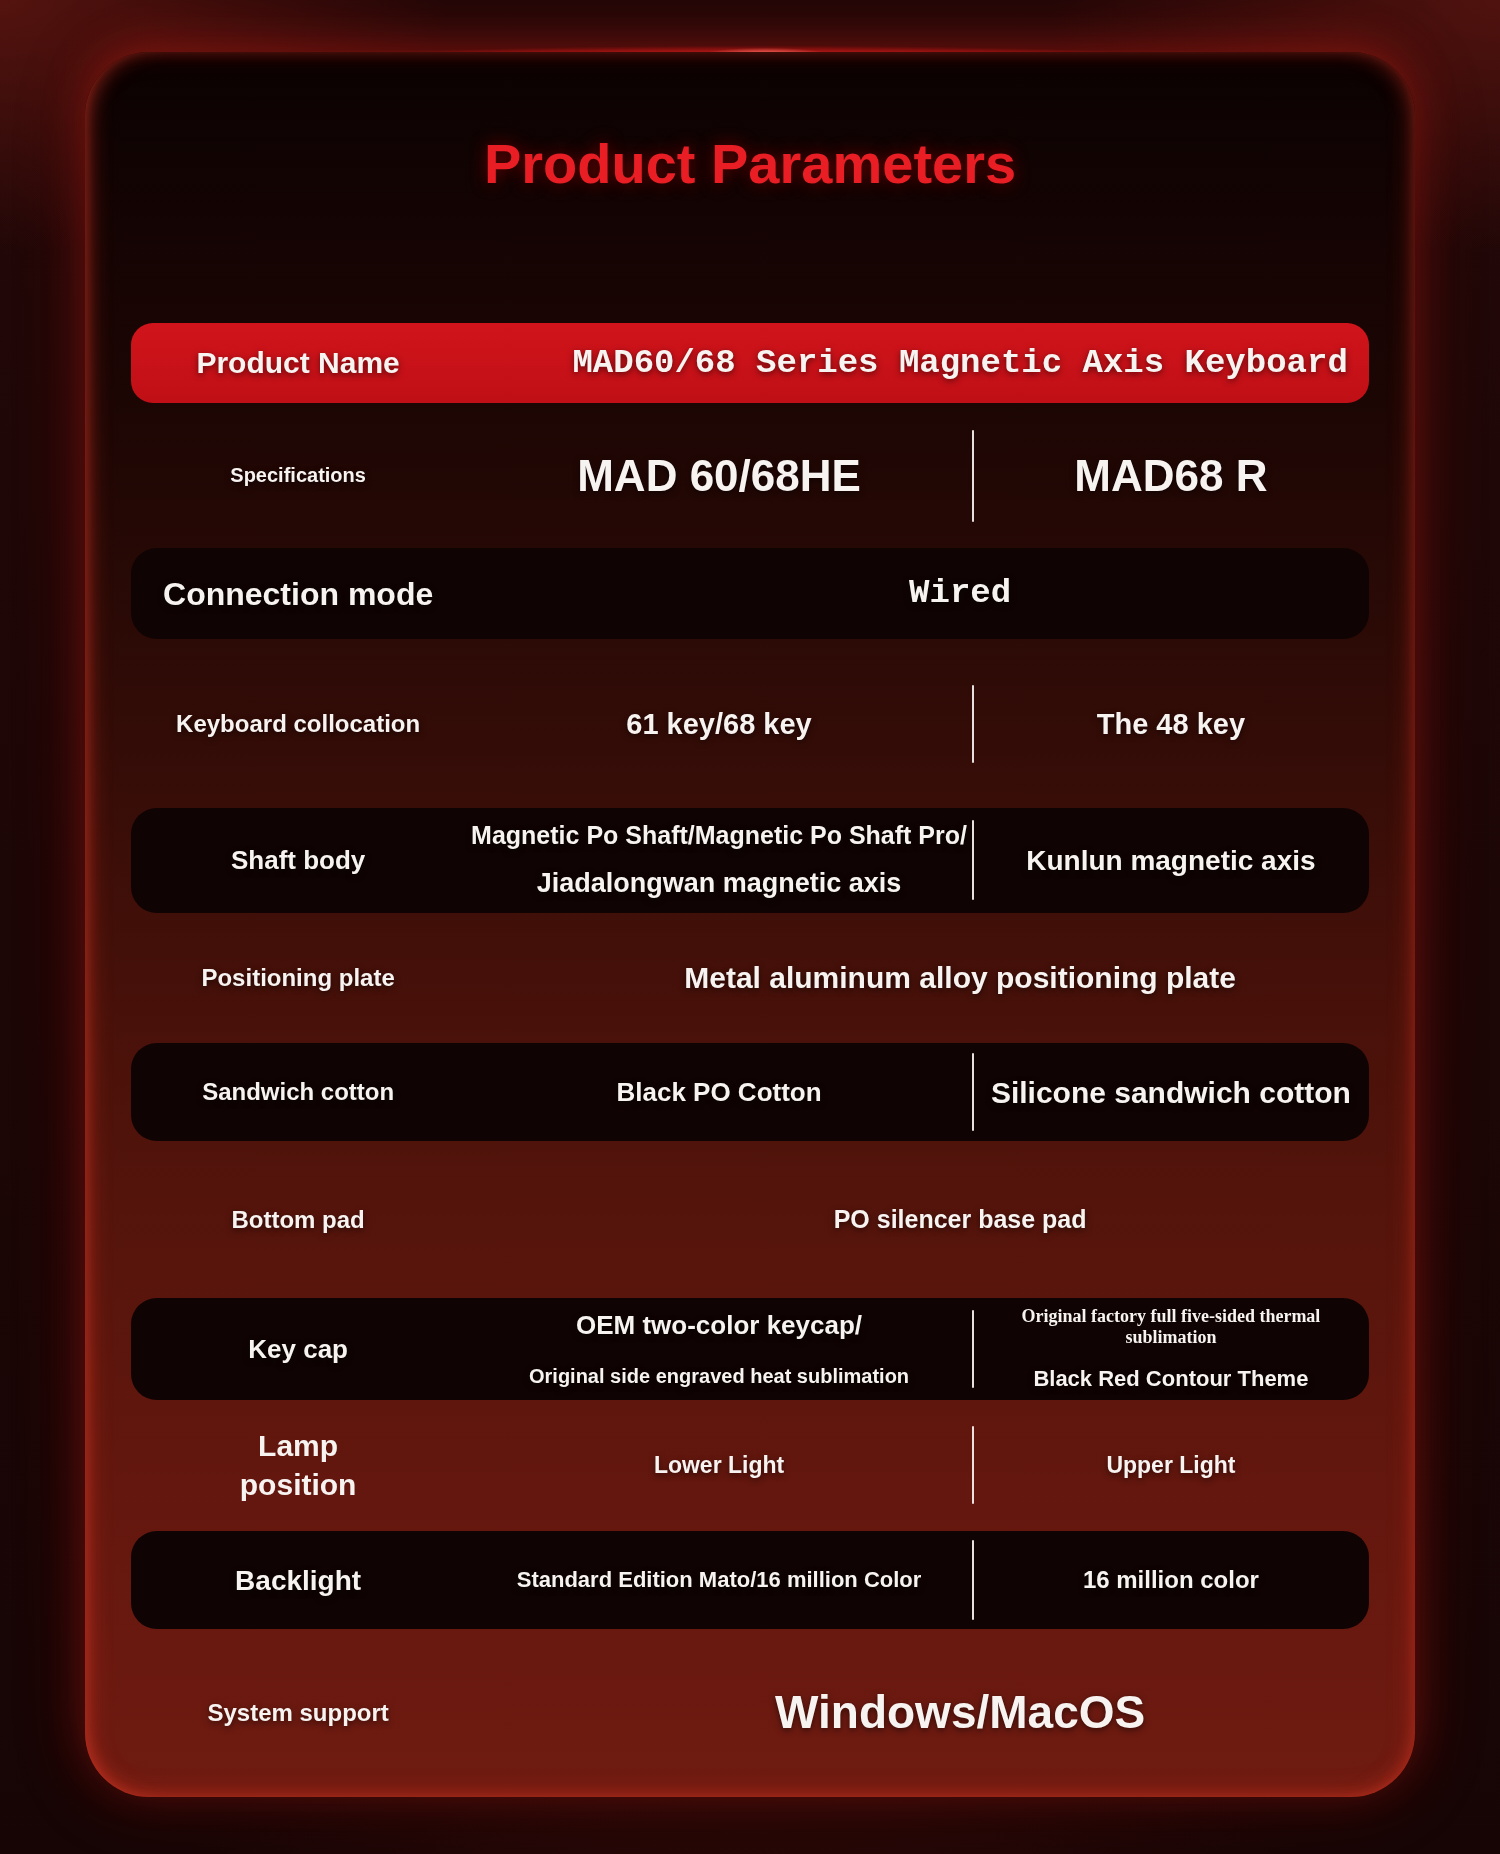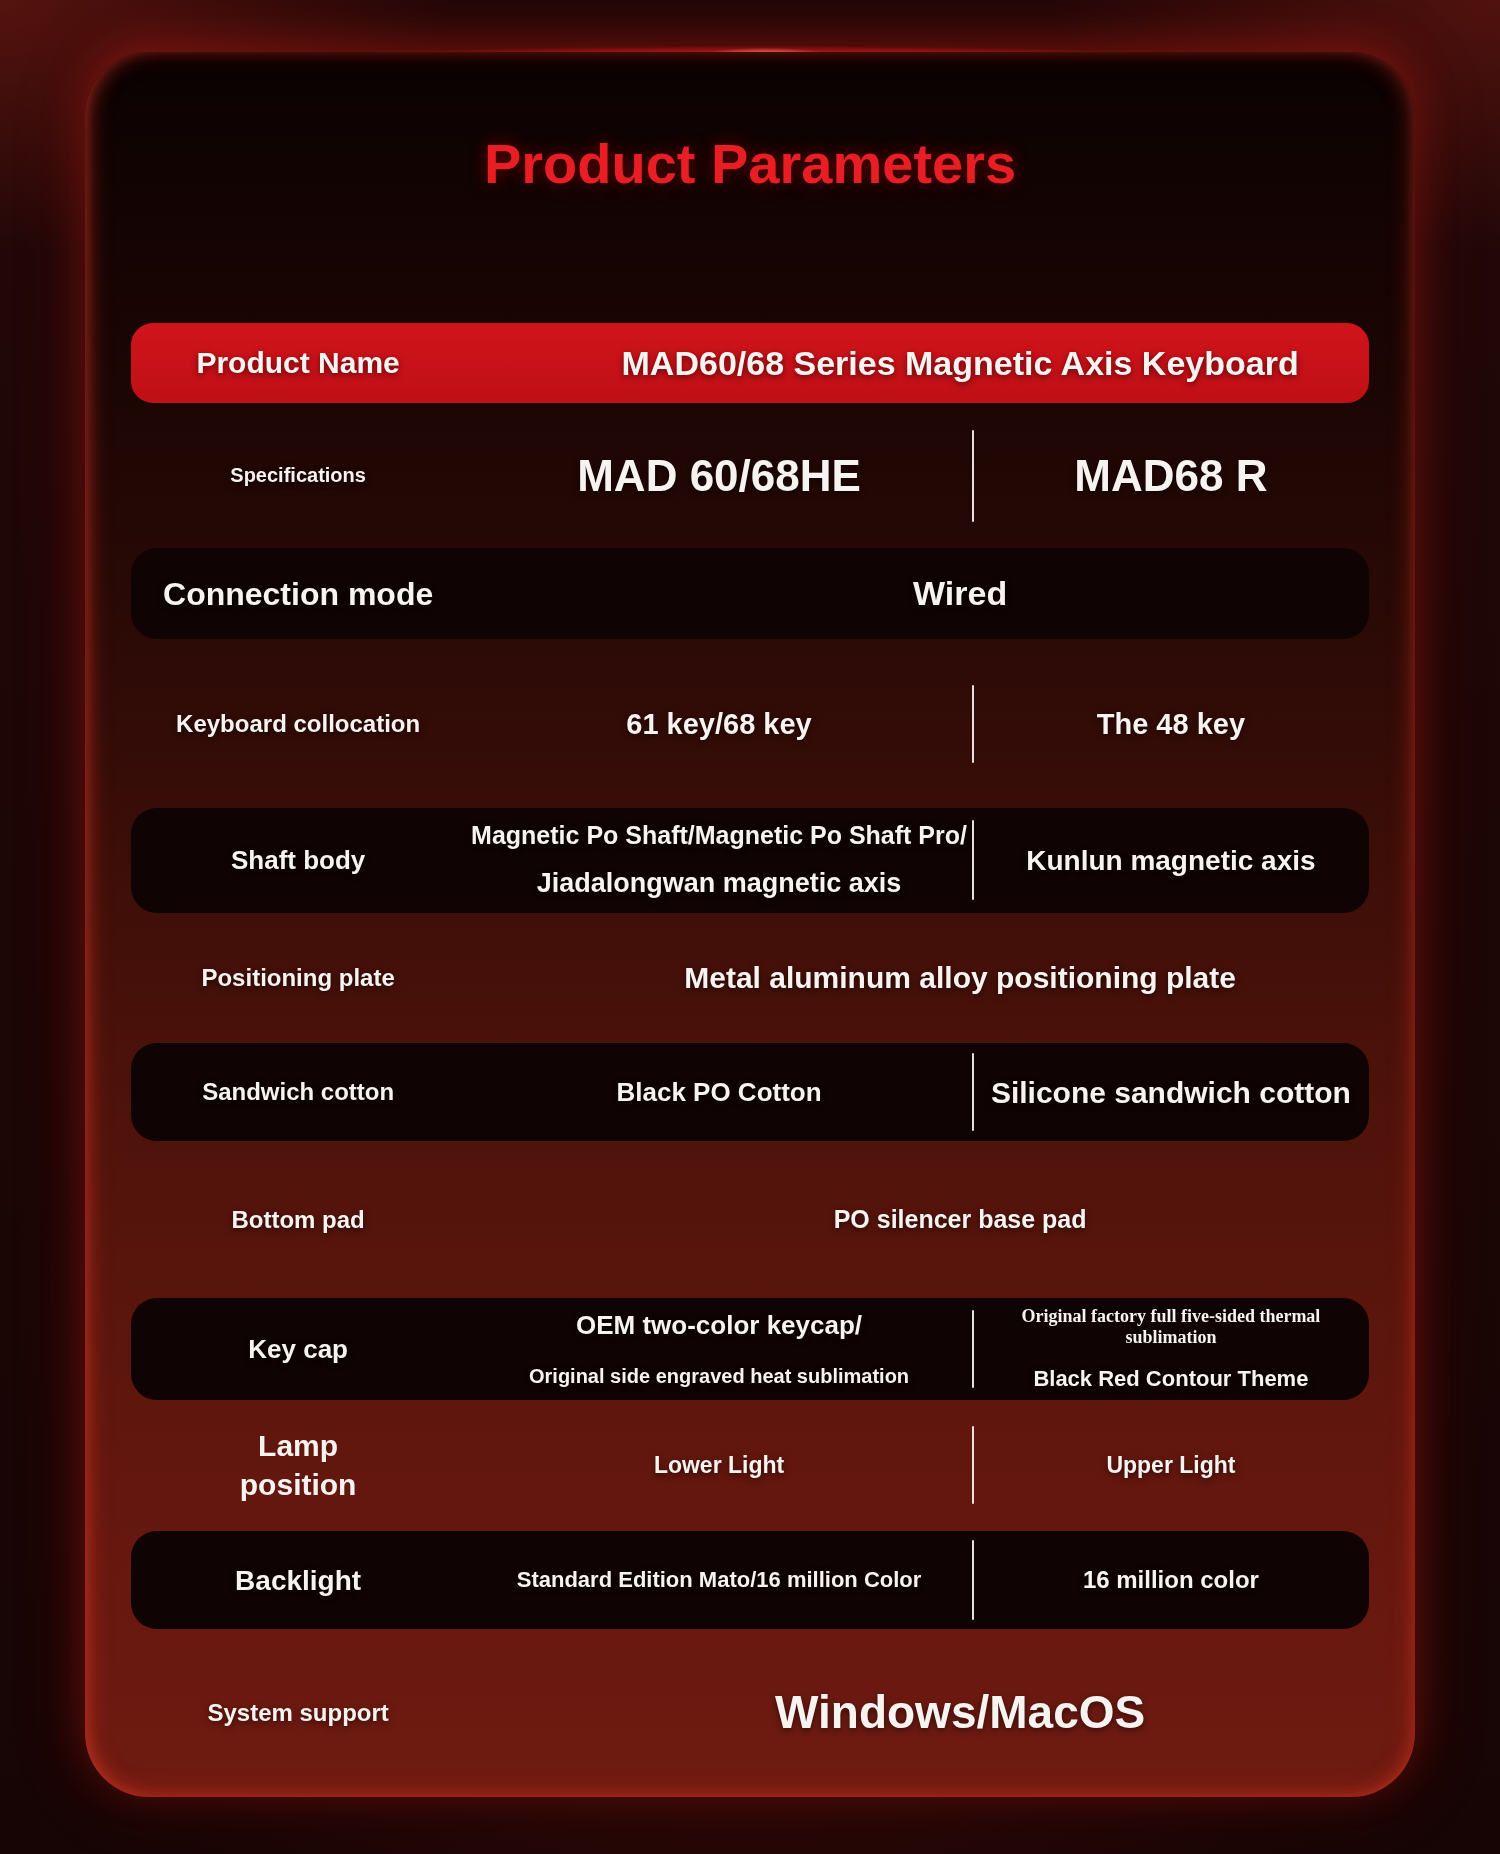--- a/index.html
+++ b/index.html
@@ -70,21 +70,21 @@
   .vdiv{
     position:absolute;left:68%;top:50%;transform:translate(-50%,-50%);
     width:2px;background:#f2ecea;border-radius:1px;opacity:.95;
   }
   .narrow{max-width:136px;line-height:1.3;white-space:normal;}
   
   .fs18{font-size:18px;font-family:Liberation Serif, serif;}.fs20{font-size:20px;}.fs22{font-size:22px;}
   .fs23{font-size:23px;}.fs24{font-size:24px;}.fs25{font-size:25px;}
   .fs26{font-size:26px;}.fs27{font-size:27px;}.fs28{font-size:28px;}
   .fs29{font-size:29px;}.fs30{font-size:30px;}.fs32{font-size:32px;}
-  .fs34{font-size:34px;}.fs44{font-size:44px;}.fs46{font-size:46px;}
+  .fs34{font-size:34px;font-family:Liberation Mono, monospace;}.fs44{font-size:44px;}.fs46{font-size:46px;}
 </style>
 </head>
 <body>
 
 <div class="flare"></div>
 
 <div class="card">
   <div class="card-inner">
 
     <div class="title-band">

